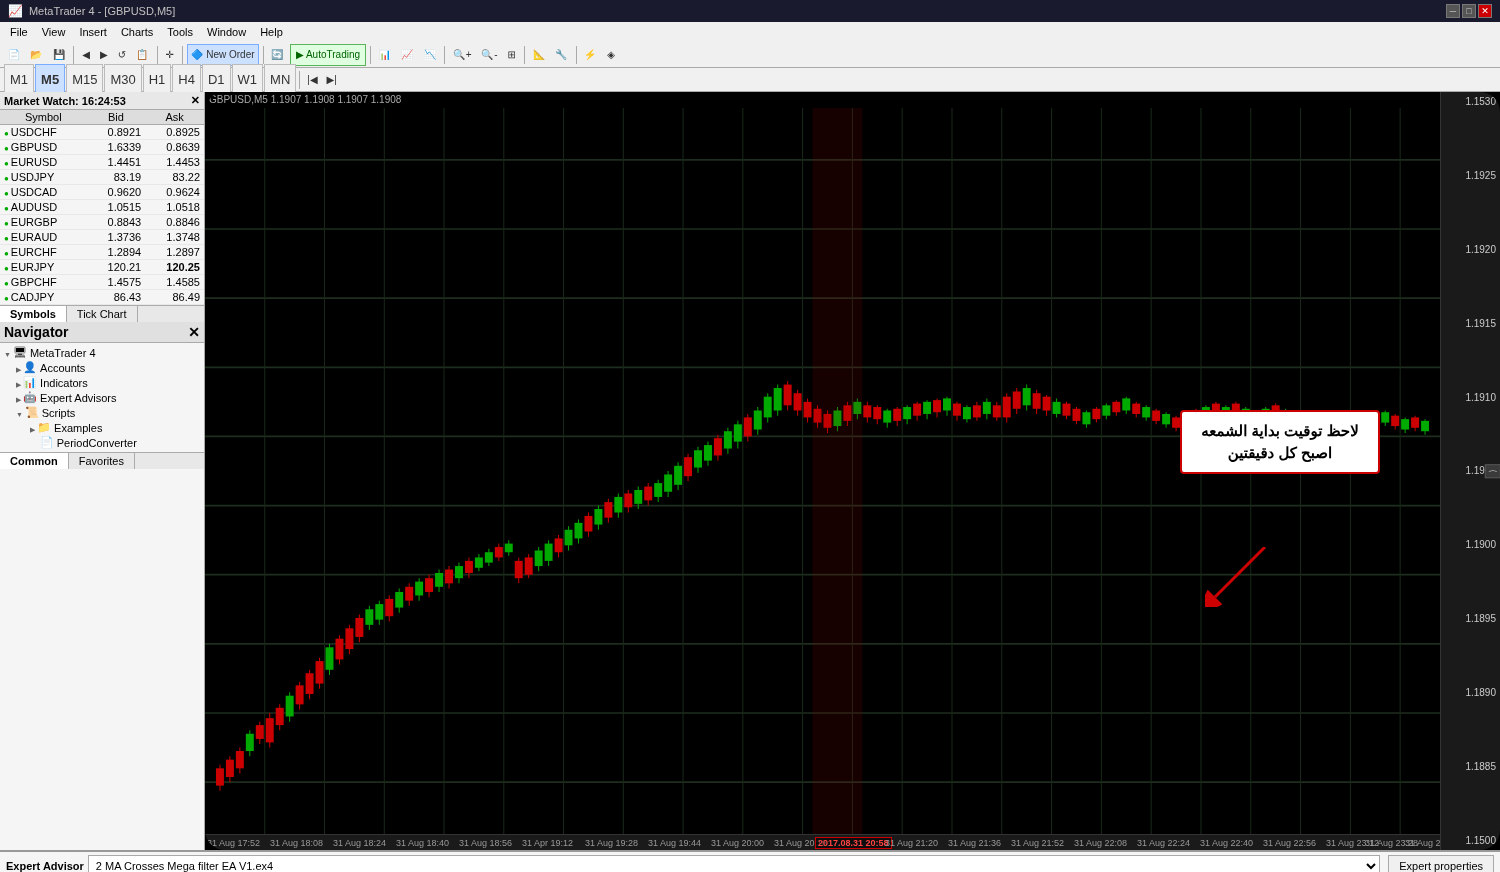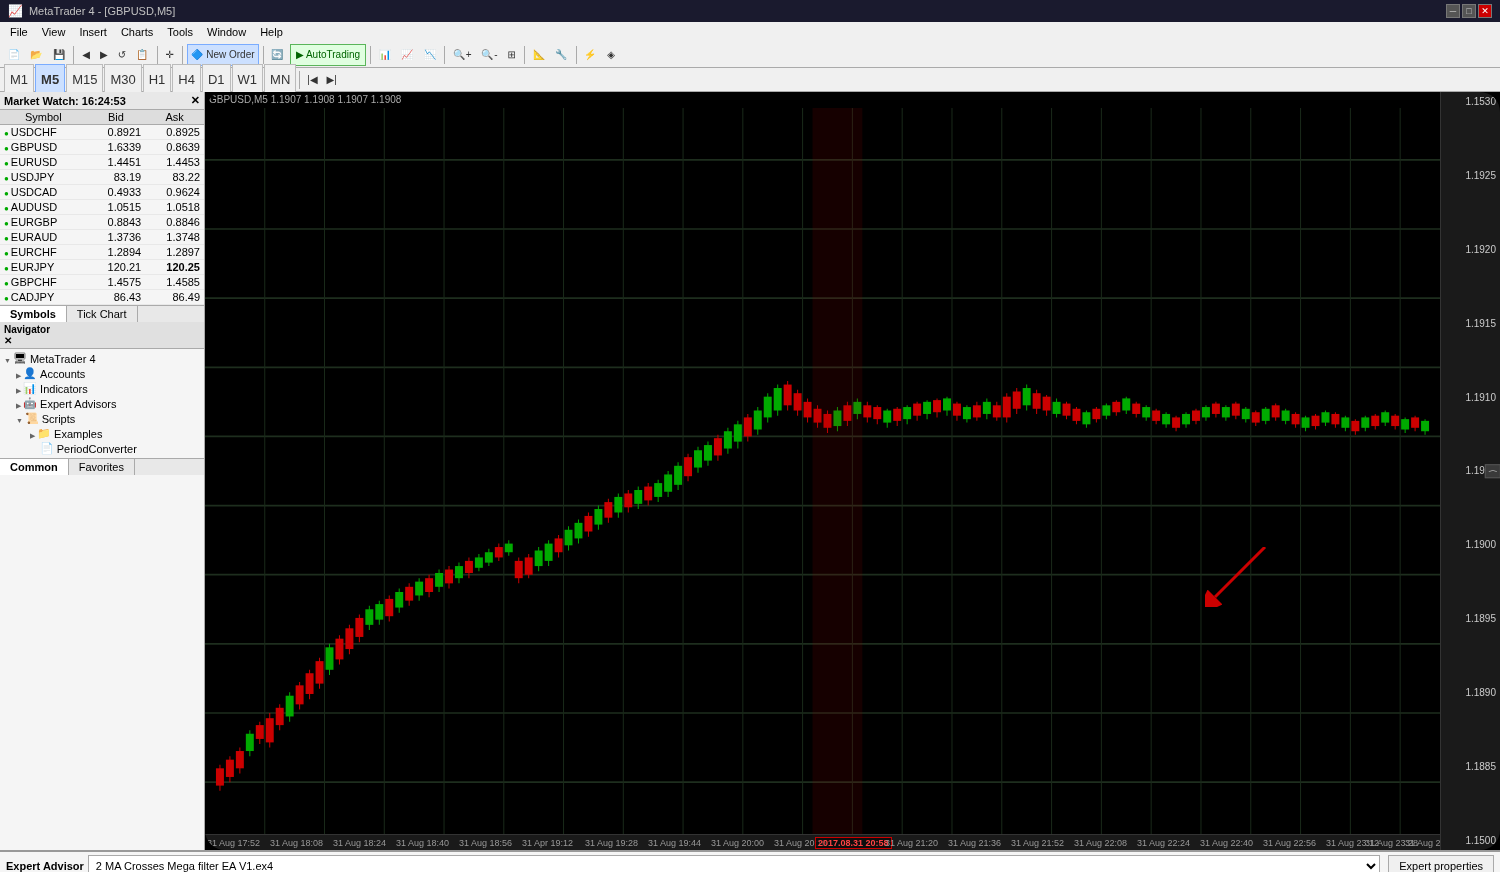--- a/index.html
+++ b/index.html
@@ -40,21 +40,21 @@
     .mw-table th { background: #ddd; color: #000; text-align: center; padding: 1px 4px; border-bottom: 1px solid #aaa; font-weight: normal; }
     .mw-table td { padding: 1px 4px; color: #000; border-bottom: 1px solid #e8e8e8; }
 
     
     .tab-row { display: flex; background: #e8e8e8; border-top: 1px solid #aaa; }
     .tab { padding: 2px 10px; font-size: 11px; cursor: pointer; border-right: 1px solid #aaa; color: #000; }
     .tab-active { background: white; font-weight: bold; }
 
     
     .navigator { flex: 1; overflow-y: auto; background: #f5f5f5; }
-    .nav-header { background: #e0e0e0; border-bottom: 1px solid #aaa; padding: 2px 4px; font-size: 10px; font-weight: bold; color: #000; display: flex; justify-content: space-between; flex-direction: column; }
+    .nav-header { background: #e0e0e0; border-bottom: 1px solid #aaa; padding: 2px 4px; font-size: 14px; font-weight: bold; color: #000; display: flex; justify-content: space-between; }
     .nav-tree { padding: 2px; }
     .nav-item { display: flex; align-items: center; padding: 1px 2px; cursor: pointer; font-size: 11px; color: #000; }
     .nav-indent { padding-left: 14px; }
     .nav-indent2 { padding-left: 28px; }
     .folder-icon::before { content: '▶'; font-size: 7px; color: #666; margin-right: 2px; }
     .folder-open-icon::before { content: '▼'; font-size: 7px; color: #666; margin-right: 2px; }
 
     
     .nav-tabs { display: flex; background: #e8e8e8; border-top: 1px solid #aaa; }
 
@@ -202,21 +202,21 @@
       <td style="text-align:right;">1.4451</td>
       <td style="text-align:right;">1.4453</td>
     </tr>
             <tr>
       <td><span style="color:#00aa00; font-size:8px; margin-right:2px;">●</span>USDJPY</td>
       <td style="text-align:right;">83.19</td>
       <td style="text-align:right;">83.22</td>
     </tr>
             <tr>
       <td><span style="color:#00aa00; font-size:8px; margin-right:2px;">●</span>USDCAD</td>
-      <td style="text-align:right;">0.4933</td>
+      <td style="text-align:right;">0.9620</td>
       <td style="text-align:right;">0.9624</td>
     </tr>
             <tr>
       <td><span style="color:#00aa00; font-size:8px; margin-right:2px;">●</span>AUDUSD</td>
       <td style="text-align:right;">1.0515</td>
       <td style="text-align:right;">1.0518</td>
     </tr>
             <tr>
       <td><span style="color:#00aa00; font-size:8px; margin-right:2px;">●</span>EURGBP</td>
       <td style="text-align:right;">0.8843</td>
@@ -647,20 +647,24 @@
         <span class="time-label" style="left:806px">31 Aug 21:52</span>
         <span class="time-label" style="left:869px">31 Aug 22:08</span>
         <span class="time-label" style="left:932px">31 Aug 22:24</span>
         <span class="time-label" style="left:995px">31 Aug 22:40</span>
         <span class="time-label" style="left:1058px">31 Aug 22:56</span>
         <span class="time-label" style="left:1121px">31 Aug 23:12</span>
         <span class="time-label" style="left:1160px">31 Aug 23:28</span>
         <span class="time-label" style="left:1200px">31 Aug 23:44</span>
       </div>
 
+      <div class="annotation-box" style="right: 120px; top: 42%; width: 200px;">
+        <div style="font-size:15px; font-weight: bold;">لاحظ توقيت بداية الشمعه</div>
+        <div style="font-size:15px; font-weight: bold; margin-top:4px;">اصبح كل دقيقتين</div>
+      </div>
 
       <div style="position:absolute; right: 215px; top: 60%; z-index: 25;">
         <svg width="80" height="60">
           <defs>
             <marker id="arrowhead" markerWidth="10" markerHeight="7" refX="0" refY="3.5" orient="auto">
               <polygon points="0 0, 10 3.5, 0 7" fill="#cc0000"></polygon>
             </marker>
           </defs>
           <line x1="60" y1="0" x2="10" y2="50" stroke="#cc0000" stroke-width="3" marker-end="url(#arrowhead)"></line>
         </svg>

